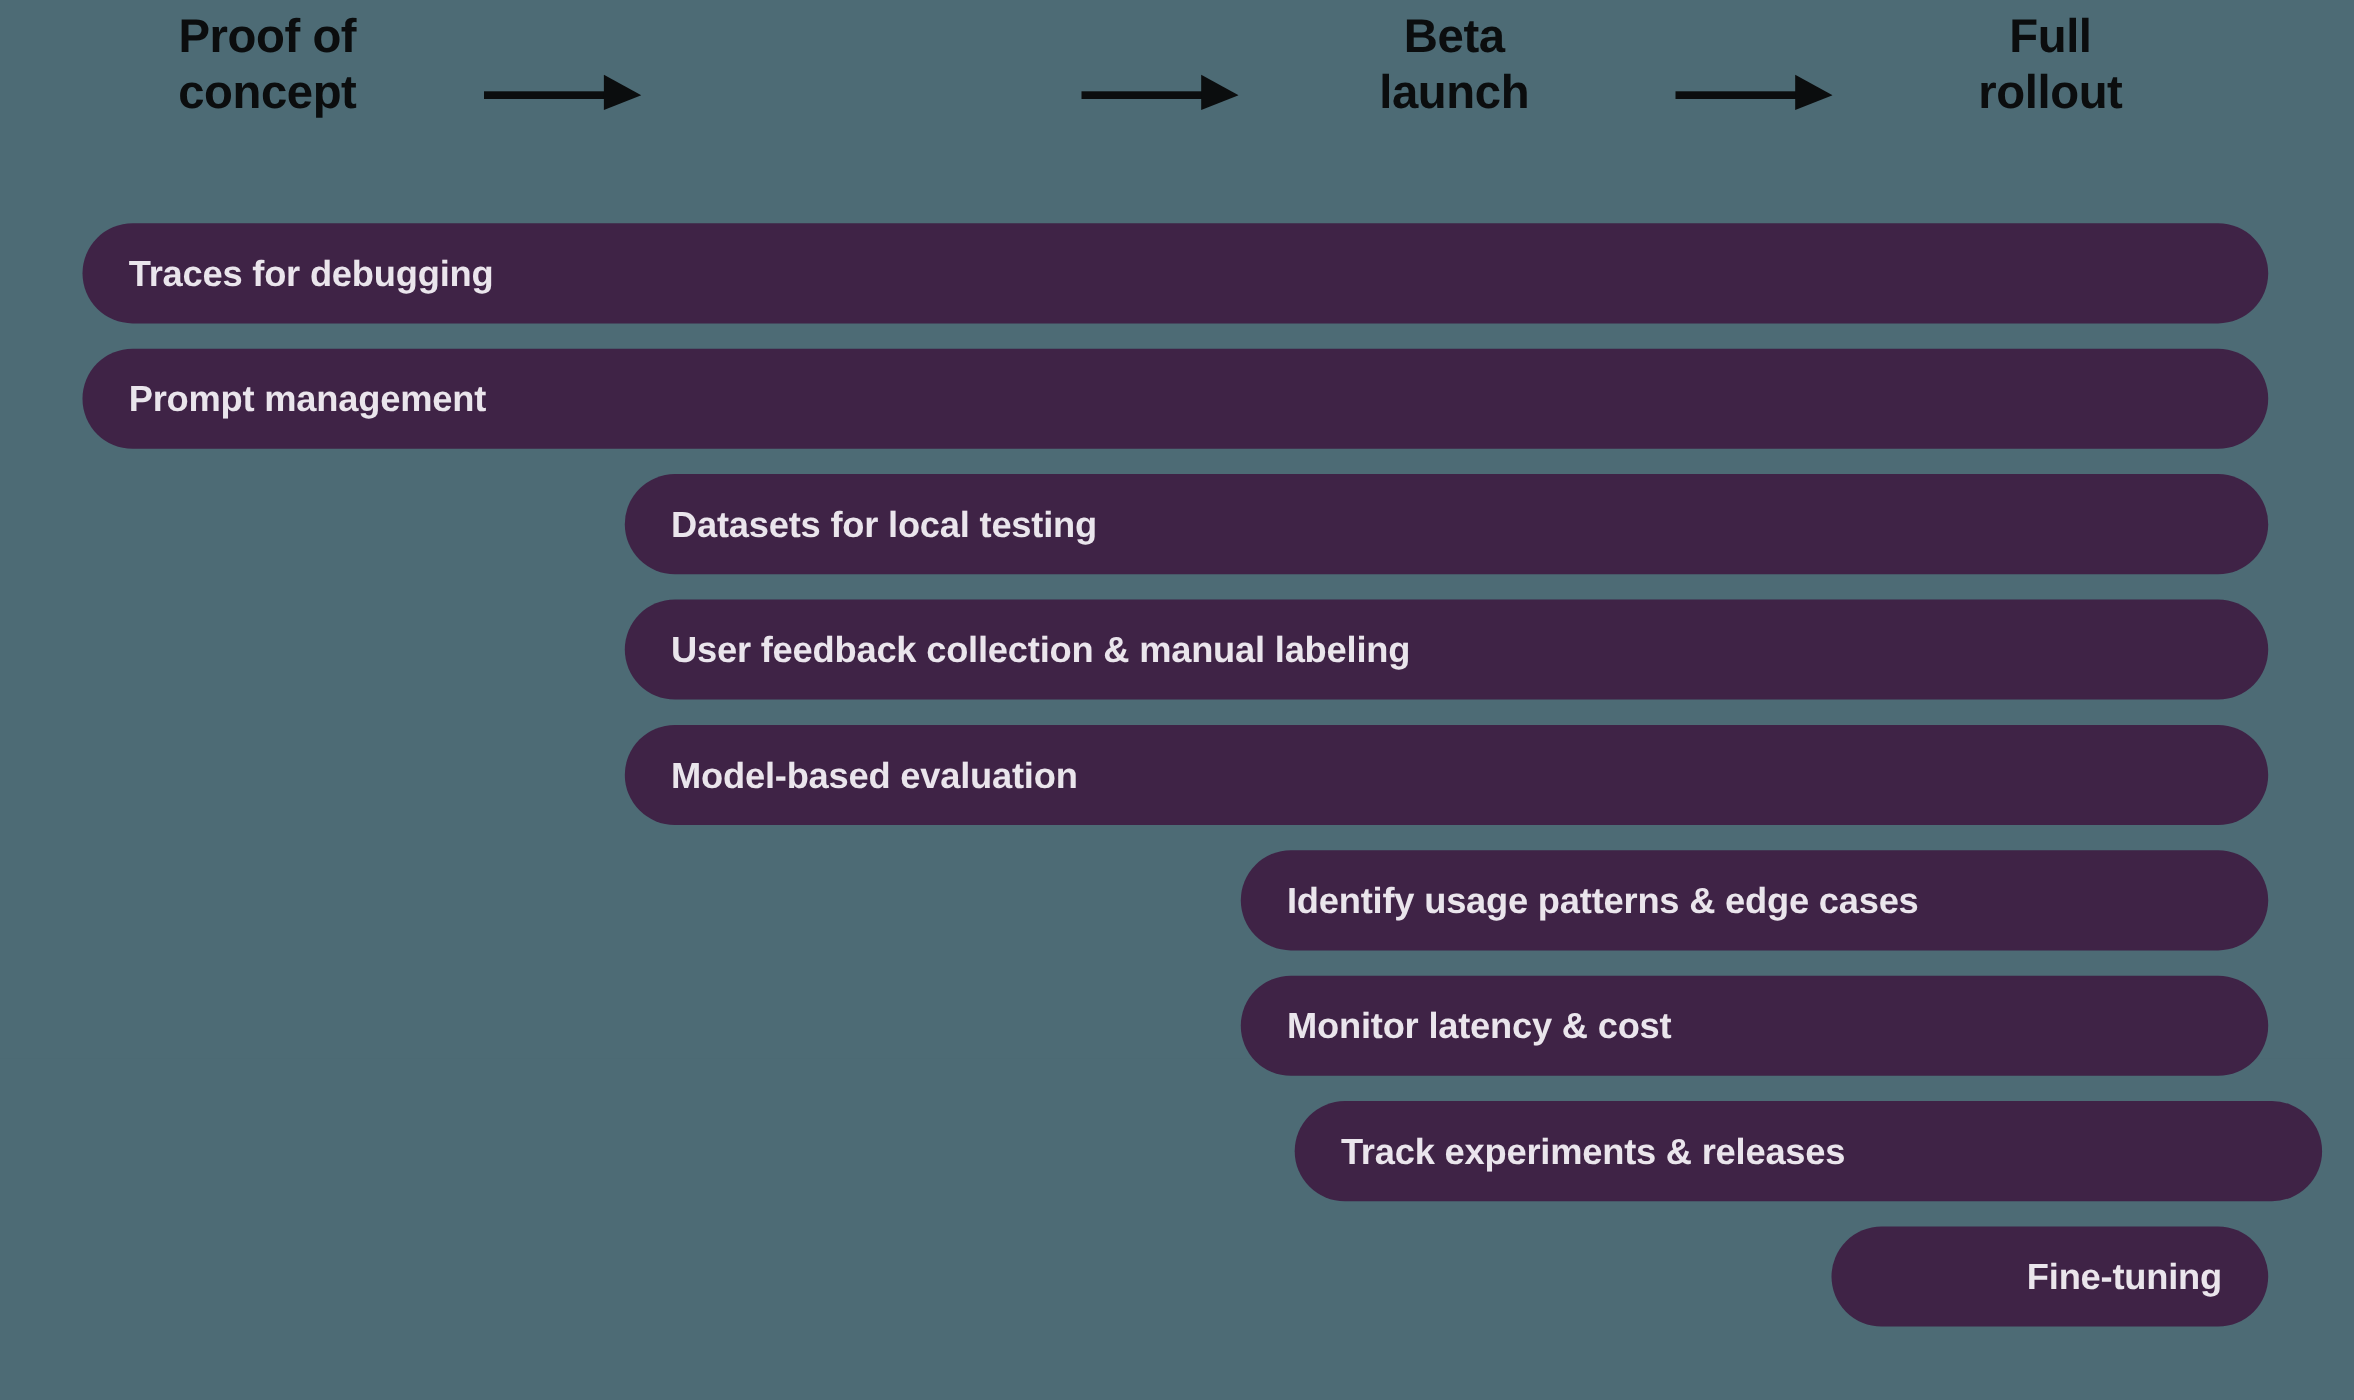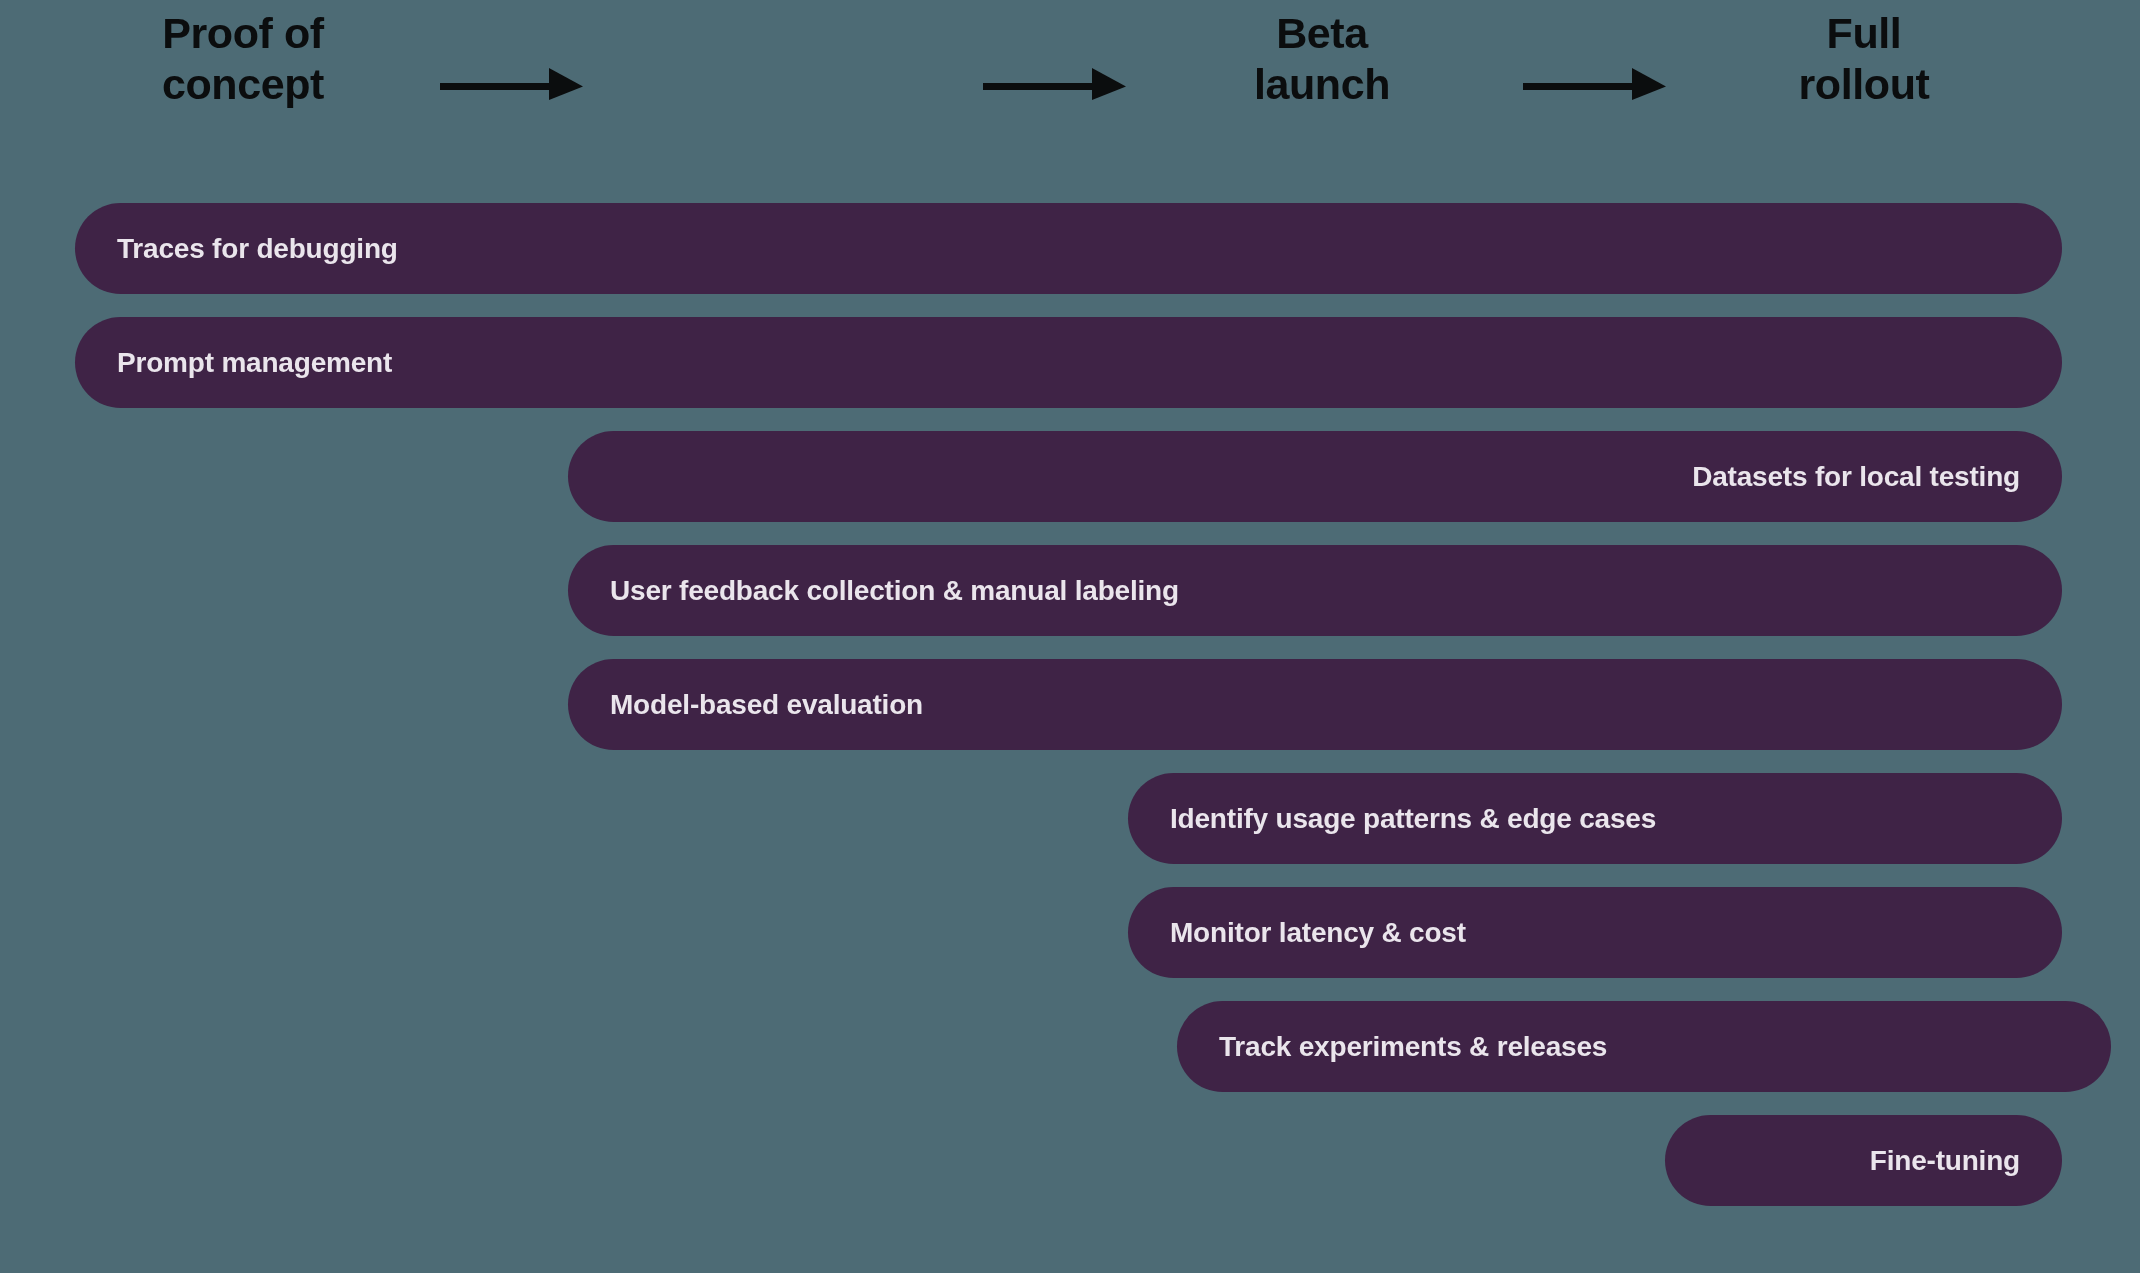--- a/index.html
+++ b/index.html
@@ -60,21 +60,21 @@
     padding-left: 42px;
     padding-right: 42px;
   }
   .bar.align-right {
     justify-content: flex-end;
   }
   .bar-label {
     color: #eae5ec;
     font-family: "Liberation Sans", sans-serif;
     font-weight: bold;
-    font-size: 28px;
+    font-size: 33px;
     letter-spacing: -0.2px;
     white-space: nowrap;
     user-select: none;
   }
 </style>
 </head>
 <body>
 
 <div id="canvas">
 
@@ -105,21 +105,21 @@
       </div>
     </div>
 
   <div id="bars-layer">
       <div class="bar" style="left: 75px; top: 203px; width: 1987px;">
         <span class="bar-label">Traces for debugging</span>
       </div>
       <div class="bar" style="left: 75px; top: 317px; width: 1987px;">
         <span class="bar-label">Prompt management</span>
       </div>
-      <div class="bar" style="left: 568px; top: 431px; width: 1494px; justify-content: flex-end;">
+      <div class="bar" style="left: 568px; top: 431px; width: 1494px;">
         <span class="bar-label">Datasets for local testing</span>
       </div>
       <div class="bar" style="left: 568px; top: 545px; width: 1494px;">
         <span class="bar-label">User feedback collection &amp; manual labeling</span>
       </div>
       <div class="bar" style="left: 568px; top: 659px; width: 1494px;">
         <span class="bar-label">Model-based evaluation</span>
       </div>
       <div class="bar" style="left: 1128px; top: 773px; width: 934px;">
         <span class="bar-label">Identify usage patterns &amp; edge cases</span>

